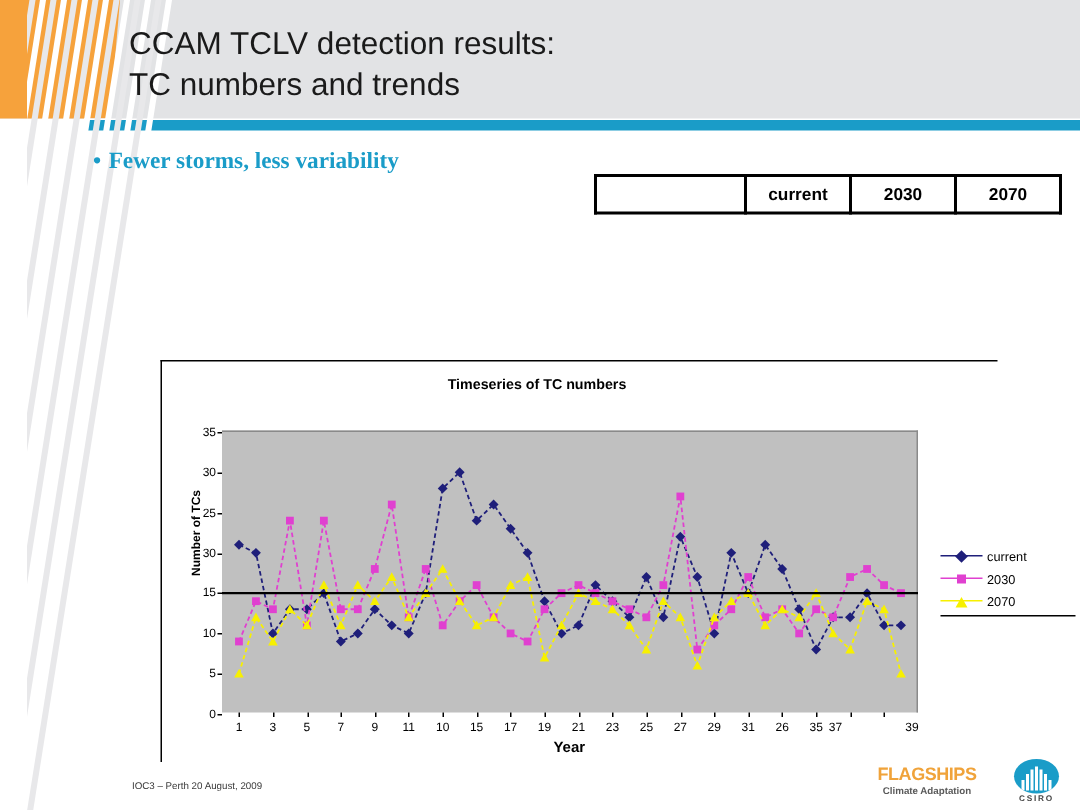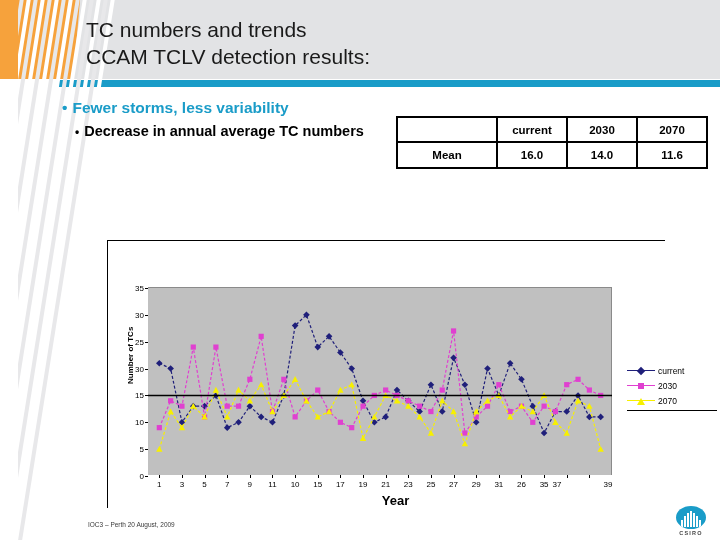--- a/index.html
+++ b/index.html
@@ -73,20 +73,21 @@
     line-height: 27px;
     color: #1a1a1a;
     font-family: "Liberation Sans", sans-serif;
   }
 
   
   .bullets {
     position: absolute;
     left: 62px; top: 98px;
     width: 330px;
+    font-family: Liberation Serif, serif;
   }
   .b1 {
     font-size: 15.5px;
     font-weight: bold;
     color: #1a9cc8;
     line-height: 20px;
     margin: 0 0 4px 0;
     white-space: nowrap;
   }
   .b1 .dot { margin-right: 5px; }
@@ -194,25 +195,25 @@
   }
   .xtickmark {
     position: absolute;
     top: 100%;
     width: 1px;
     height: 3px;
     background: #000;
   }
   .xlab {
     position: absolute;
-    left: 16px; top: 100%;
+    left: 0; top: 100%;
     margin-top: 18px;
     width: 100%;
     text-align: center;
-    font-size: 13px;
+    font-size: 10px;
     font-weight: bold;
     color: #000;
   }
   .legend {
     position: absolute;
     left: 519px; top: 122px;
     width: 90px;
     border-bottom: 1.5px solid #000;
     padding-bottom: 2px;
   }
@@ -325,49 +326,43 @@
       <div class="stripe stripe-white" style="left: 57px;"></div>
       <div class="stripe" style="left: 64px;"></div>
       <div class="stripe stripe-white" style="left: 71px;"></div>
       <div class="stripe" style="left: 78px;"></div>
       <div class="stripe stripe-white" style="left: 85px;"></div>
       <div class="stripe" style="left: 92px;"></div>
       <div class="stripe stripe-white" style="left: 99px;"></div>
     </div>
 
   <div class="title">
+    <div>CCAM TCLV detection results:</div>
     <div>TC numbers and trends</div>
-    <div>CCAM TCLV detection results:</div>
   </div>
 
   <div class="bullets">
     <p class="b1"><span class="dot">•</span><span>Fewer storms, less variability</span></p>
-    <p class="b2"><span class="dot">•</span><span>Decrease in annual average TC numbers</span></p>
   </div>
 
   <div class="tbl-wrap">
     <table class="stats">
       <tbody>
           <tr class="r-head">
         <td class="c-lbl outer"></td>
         <td class="c-val outer">current</td>
         <td class="c-val outer">2030</td>
         <td class="c-val outer">2070</td>
       </tr>
-      <tr class="r-mean">
-        <td class="c-lbl outer">Mean</td>
-        <td class="c-val outer">16.0</td>
-        <td class="c-val outer">14.0</td>
-        <td class="c-val outer">11.6</td>
-      </tr>
     </tbody>
       </table>
   </div>
 
   <div class="chart-frame">
+    <div class="chart-title">Timeseries of TC numbers</div>
     <div class="plot" id="plot">
       <div class="ylab">Number of TCs</div>
       <div class="xlab">Year</div>
       <svg id="series-svg" width="464" height="188">
           <g>
             <polyline points="11.317073170731708,75.2 22.634146341463417,80.57142857142858 33.95121951219512,134.28571428571428 45.268292682926834,118.17142857142856 56.58536585365854,118.17142857142856 67.90243902439023,107.42857142857143 79.21951219512195,139.65714285714284 90.53658536585367,134.28571428571428 101.85365853658537,118.17142857142856 113.17073170731707,128.9142857142857 124.48780487804879,134.28571428571428 135.80487804878047,107.42857142857143 147.1219512195122,37.599999999999994 158.4390243902439,26.85714285714286 169.7560975609756,59.08571428571429 181.07317073170734,48.34285714285713 192.390243902439,64.45714285714286 203.70731707317074,80.57142857142858 215.02439024390245,112.8 226.34146341463415,134.28571428571428 237.65853658536585,128.9142857142857 248.97560975609758,102.05714285714286 260.2926829268293,112.8 271.60975609756093,123.54285714285714 282.9268292682927,96.68571428571428 294.2439024390244,123.54285714285714 305.5609756097561,69.82857142857144 316.8780487804878,96.68571428571428 328.1951219512195,134.28571428571428 339.5121951219512,80.57142857142858 350.8292682926829,107.42857142857143 362.1463414634147,75.2 373.4634146341464,91.31428571428572 384.780487804878,118.17142857142856 396.0975609756097,145.02857142857144 407.4146341463415,123.54285714285714 418.7317073170732,123.54285714285714 430.0487804878049,107.42857142857143 441.3658536585366,128.9142857142857 452.6829268292683,128.9142857142857" fill="none" stroke="#1f1f7a" stroke-width="1.2" stroke-dasharray="3,2"></polyline>
             <polygon points="11.317073170731708,71.9 14.617073170731707,75.2 11.317073170731708,78.5 8.01707317073171,75.2" fill="#1f1f7a"></polygon>
             <polygon points="22.634146341463417,77.27142857142859 25.934146341463418,80.57142857142858 22.634146341463417,83.87142857142858 19.334146341463416,80.57142857142858" fill="#1f1f7a"></polygon>
             <polygon points="33.95121951219512,130.98571428571427 37.251219512195114,134.28571428571428 33.95121951219512,137.5857142857143 30.651219512195116,134.28571428571428" fill="#1f1f7a"></polygon>
             <polygon points="45.268292682926834,114.87142857142857 48.56829268292683,118.17142857142856 45.268292682926834,121.47142857142856 41.96829268292684,118.17142857142856" fill="#1f1f7a"></polygon>
@@ -572,20 +567,24 @@
           <div class="lgswatch">
             <div class="lgline" style="background: rgb(247, 240, 0);"></div>
             <div class="lgmark mk-tri" style="border-bottom-color: rgb(247, 240, 0);"></div>
           </div>
           <span>2070</span>
         </div>
       </div>
   </div>
 
   <div class="footer-note">IOC3 – Perth  20 August, 2009</div>
+  <div class="flagship">
+    <div class="fs-main">FLAGSHIPS</div>
+    <div class="fs-sub">Climate Adaptation</div>
+  </div>
   <div class="csiro">
     <div class="csiro-mark" id="csiro-mark">
         <span style="left: 5px; height: 7px;"></span>
         <span style="left: 8px; height: 11px;"></span>
         <span style="left: 11px; height: 14px;"></span>
         <span style="left: 14px; height: 16px;"></span>
         <span style="left: 17px; height: 14px;"></span>
         <span style="left: 20px; height: 11px;"></span>
         <span style="left: 23px; height: 7px;"></span>
       </div>

